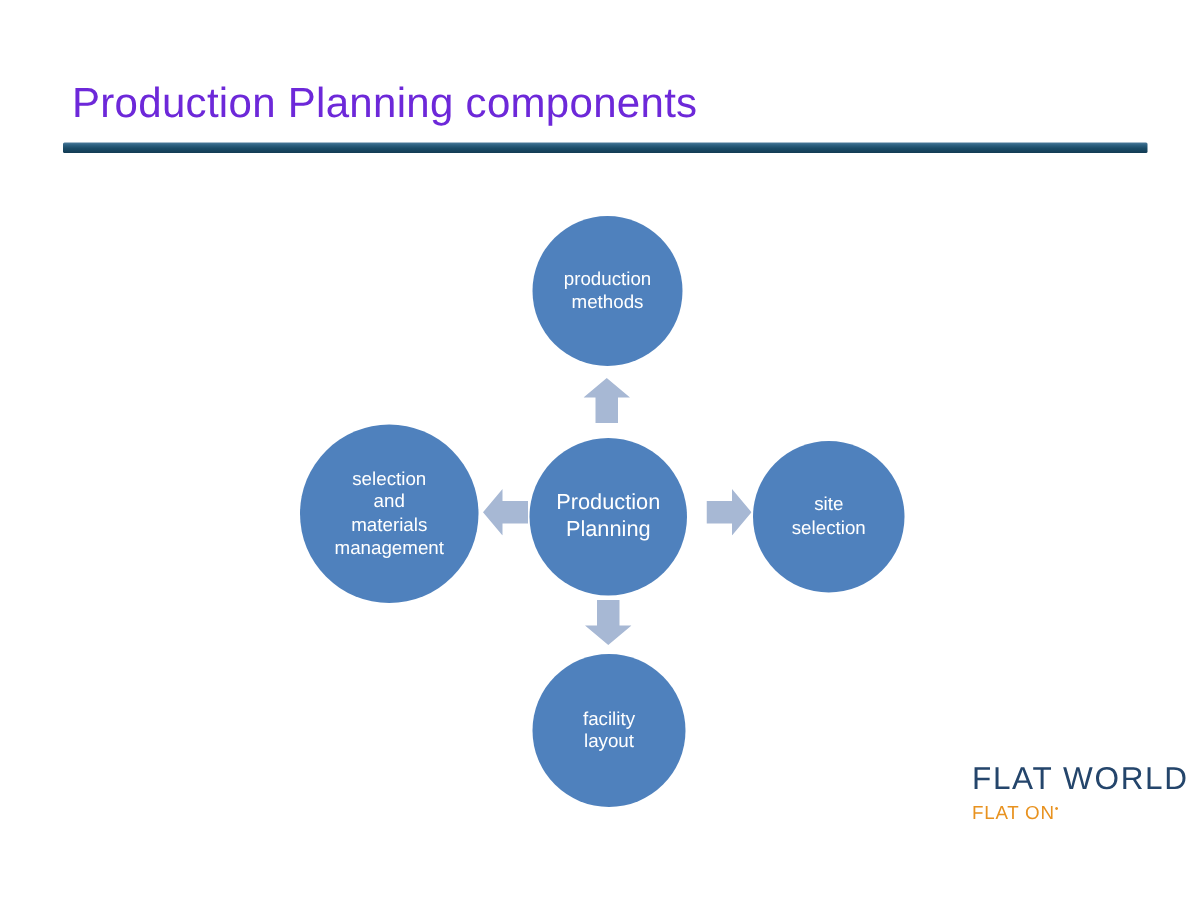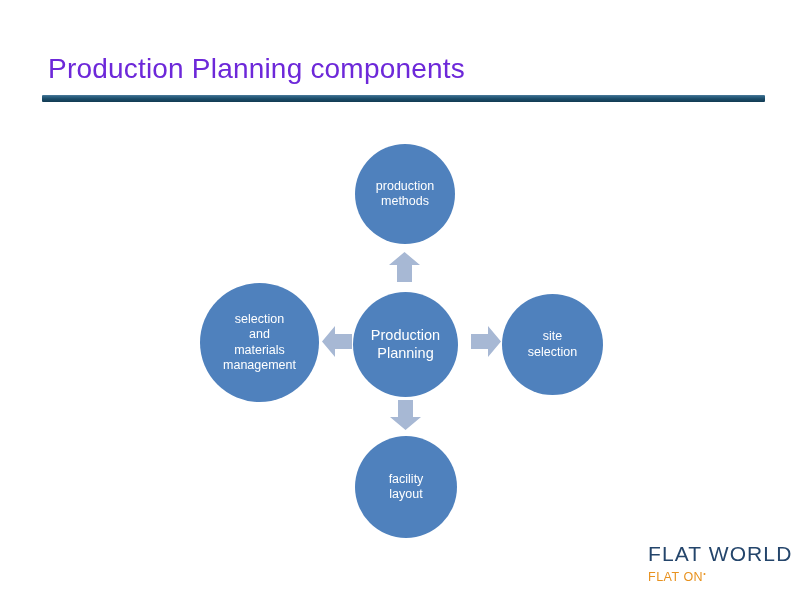--- a/index.html
+++ b/index.html
@@ -113,21 +113,21 @@
 
   .arrow-up    { left: 389px; top: 252px; }
   .arrow-down  { left: 390px; top: 400px; }
   .arrow-left  { left: 322px; top: 326px; }
   .arrow-right { left: 471px; top: 326px; }
 
   
   .logo {
     position: absolute;
     left: 648px;
-    top: 542px;
+    top: 508px;
     width: 130px;
     text-align: left;
   }
   .logo-top {
     font-size: 21px;
     letter-spacing: 1.1px;
     color: #24456B;
     line-height: 24px;
     white-space: nowrap;
   }

